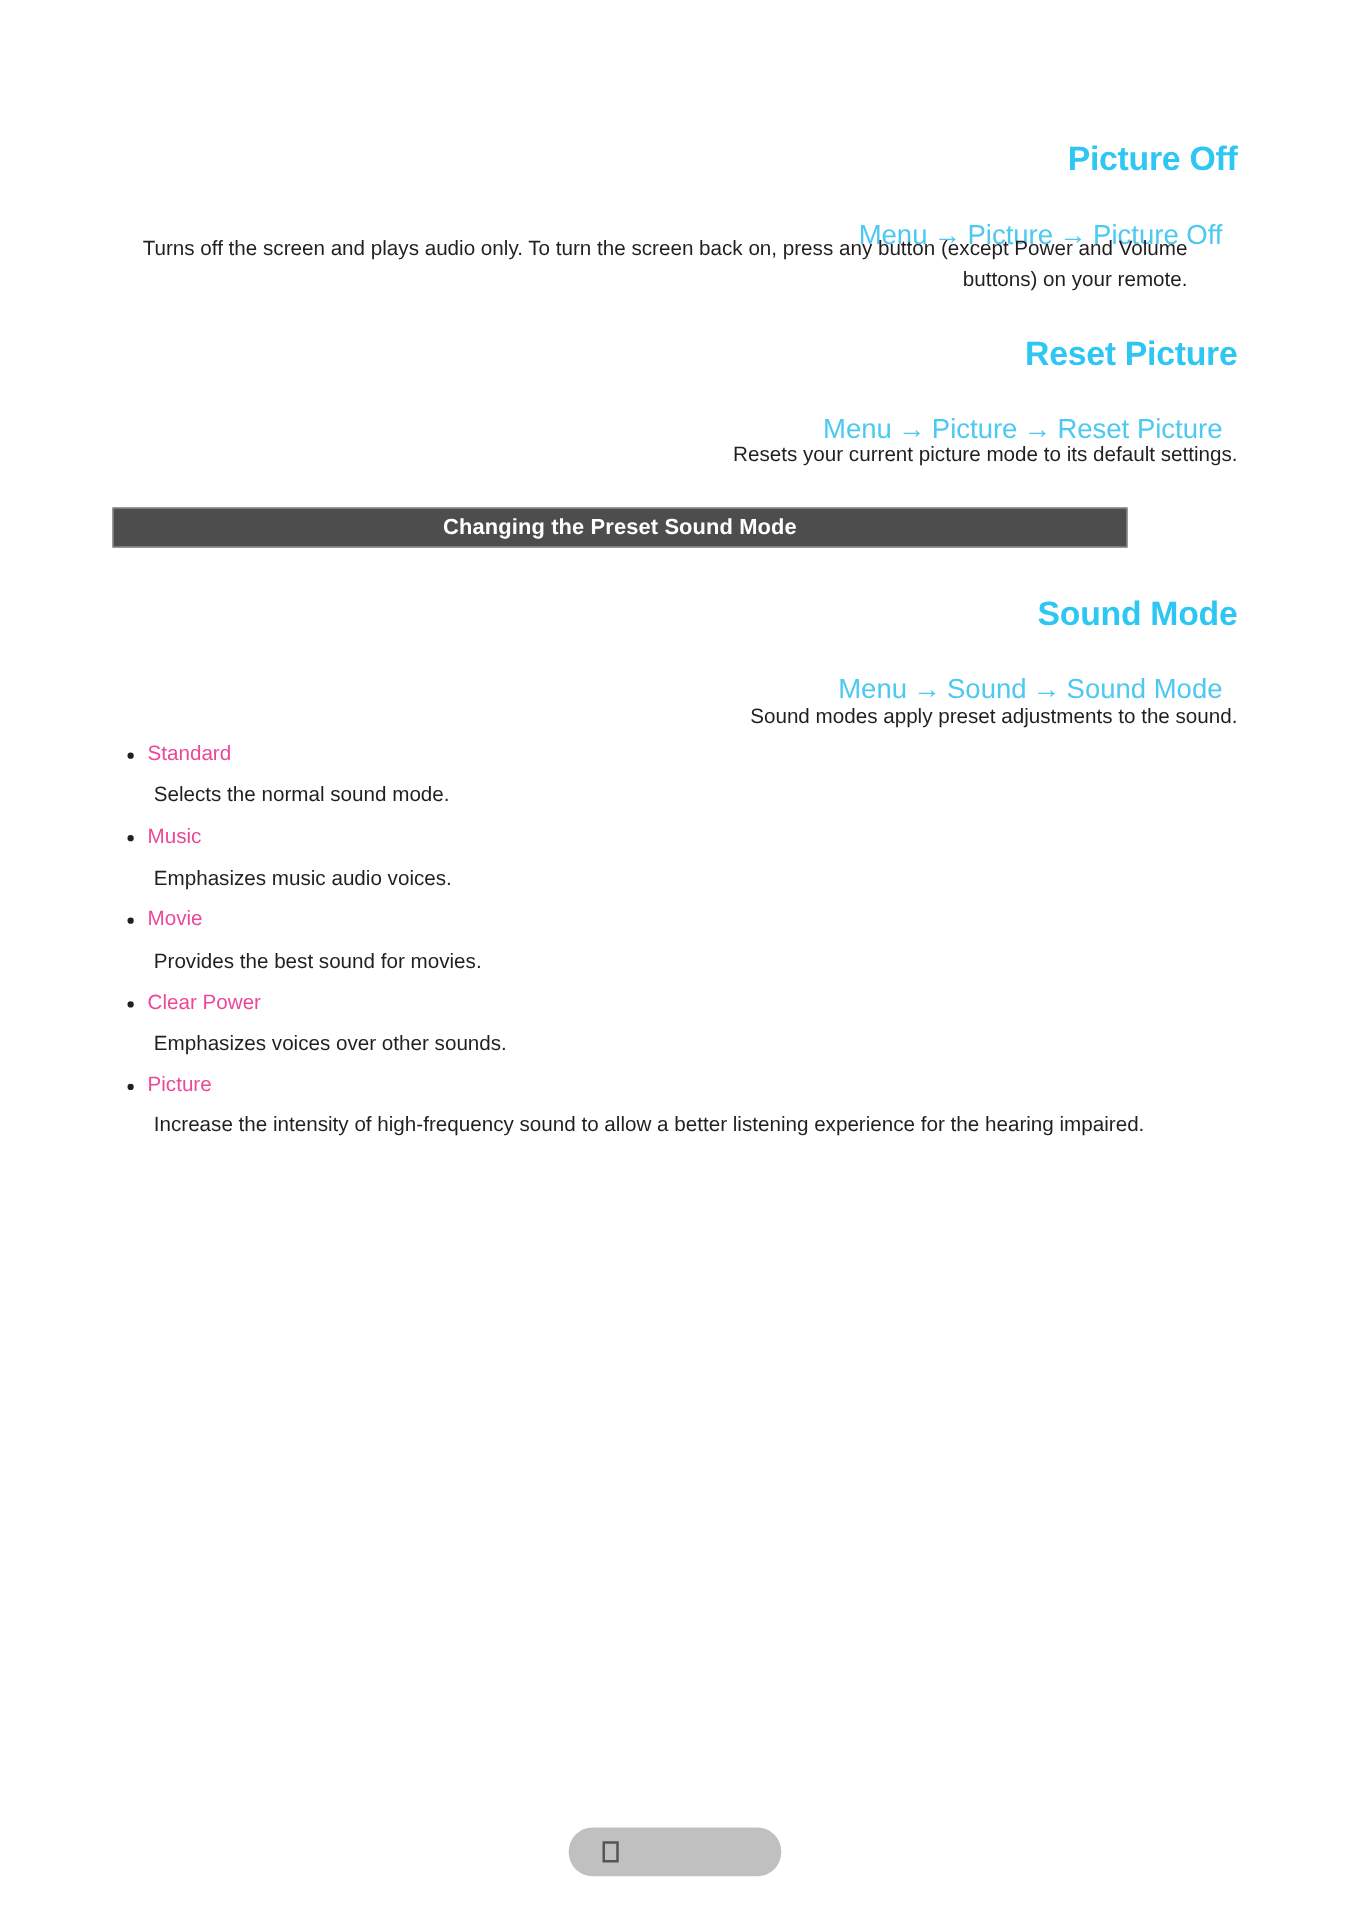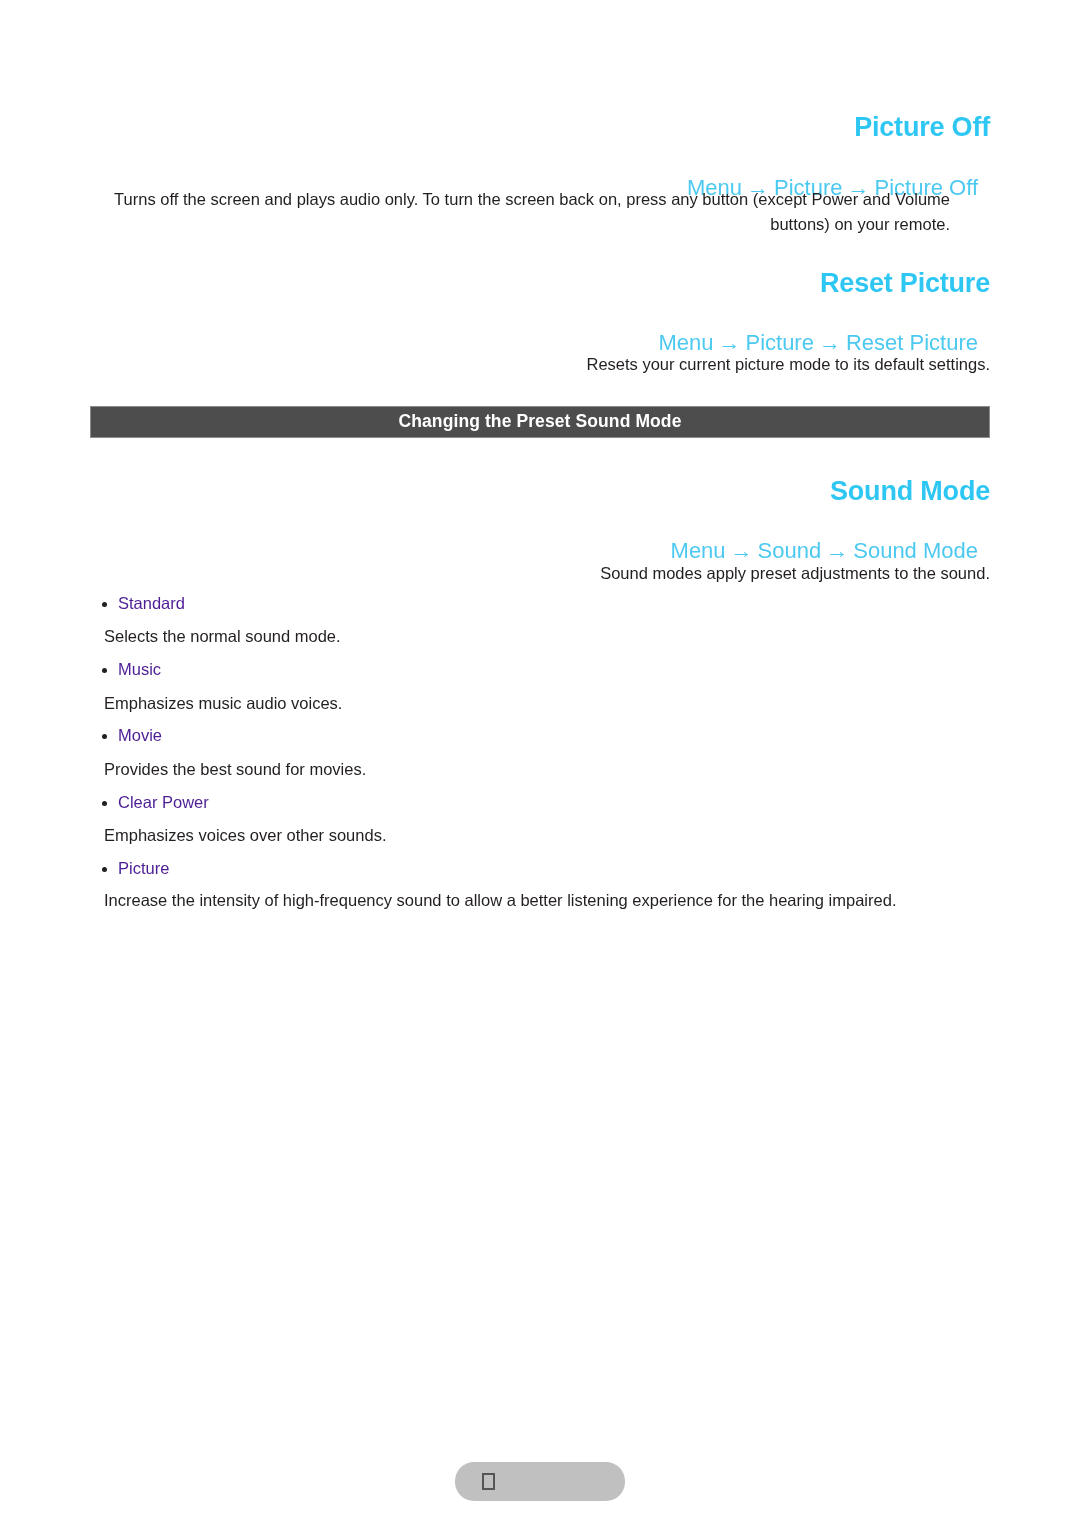--- a/index.html
+++ b/index.html
@@ -63,21 +63,21 @@
     color: #231f20;
     line-height: 25px;
     margin: 0;
   }
 
   
   .banner {
     position: absolute;
     left: 90px;
     top: 406px;
-    width: 900px;
+    width: 812px;
     height: 32px;
     background: #4d4d4d;
     border: 1px solid #8c8c8c;
     box-sizing: border-box;
     display: flex;
     align-items: center;
     justify-content: center;
   }
   .banner-text {
     color: #ffffff;
@@ -100,27 +100,27 @@
     width: 5px;
     height: 5px;
     background: #231f20;
     border-radius: 50%;
   }
   .opt-label {
     position: absolute;
     left: 28px;
     top: 0;
     font-size: 16.5px;
-    color: #4c1d95;
+    color: #ec4899;
     line-height: 1.2;
     white-space: nowrap;
   }
   .opt-desc {
     position: absolute;
-    left: 14px;
+    left: 33px;
     font-size: 16.5px;
     color: #231f20;
     line-height: 1.2;
     white-space: nowrap;
   }
 
   
   .footer-pill {
     position: absolute;
     left: 455px;

